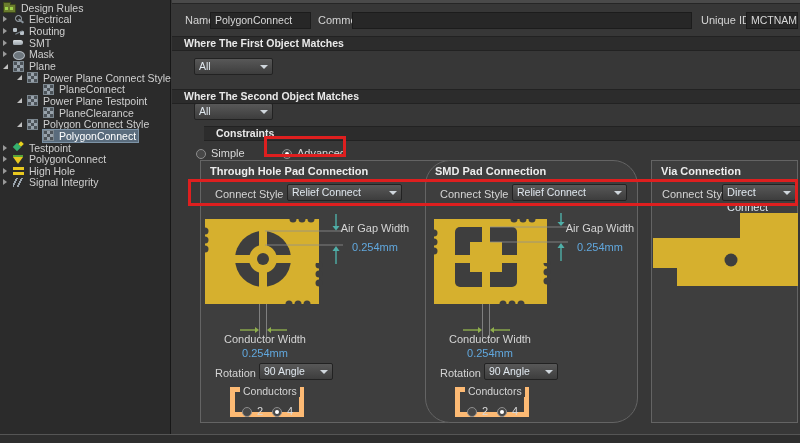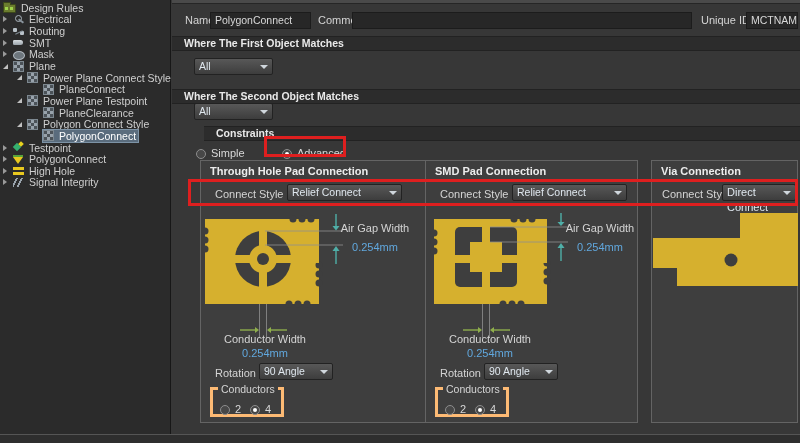--- a/index.html
+++ b/index.html
@@ -57,21 +57,21 @@
   .radio { display:inline-block; width:10px; height:10px; border-radius:50%; background:#474747; border:1px solid #8d8d8d; vertical-align:-2px; }
   .radio.sel::after { content:''; display:block; width:4px; height:4px; margin:2px; border-radius:50%; background:#fff; }
   .rlabel { font-size:11px; color:#D8D8D8; margin-left:5px;text-align:right; }
 
   .panel { position:absolute; top:160px; height:263px; background:#3E3E3E; border:1px solid #646464; }
   .ptitle { position:absolute; left:9px; top:4px; font-size:11px; font-weight:bold; color:#ECECEC; }
   .pl { position:absolute; font-size:11px; color:#D4D4D4; }
   .bluev { color:#61A8DE; }
   .ctr { text-align:center; }
 
-  .fset { position:absolute; border:3px solid #fdba74; }
+  .fset { position:absolute; border:5px solid #fdba74;margin-left:20px; }
   .fset .leg { position:absolute; top:-7px; left:5px; background:#3E3E3E; padding:0 3px; font-size:10.5px; color:#D4D4D4; }
 
   .redbox { position:absolute; border:3px solid #DE1F1F; background:transparent; pointer-events:none; }
 
   #bottomstrip { position:absolute; left:0; top:434px; width:800px; height:9px; background:#2e2e2e; border-top:1px solid #555; }
 
   svg { display:block; }
 </style>
 </head>
 <body>
@@ -250,21 +250,21 @@
         <span class="leg">Conductors</span>
         <span style="position:absolute; left:7px; top:9px;">
           <span class="radio"></span><span class="rlabel">2</span>
         </span>
         <span style="position:absolute; left:37px; top:9px;">
           <span class="radio sel"></span><span class="rlabel">4</span>
         </span>
       </div>
     </div>
 
-    <div class="panel" style="left:253px; width:213px;">
+    <div class="panel" style="left:253px; width:213px;border-radius:25px;">
       <div class="ptitle">SMD Pad Connection</div>
       <div class="pl" style="left:14px; top:27px;">Connect Style</div>
       <div class="dd" style="left:86px; top:23px; width:115px;">
         <span>Relief Connect</span>
         <span class="arr"></span>
       </div>
 
       <svg style="position:absolute; left:2px; top:50px;" width="206" height="140" viewBox="0 0 206 140">
         <rect x="6" y="8" width="113" height="85" fill="#D6B02E"></rect>
         <circle cx="6" cy="22" r="3.5" fill="#3E3E3E"></circle>

